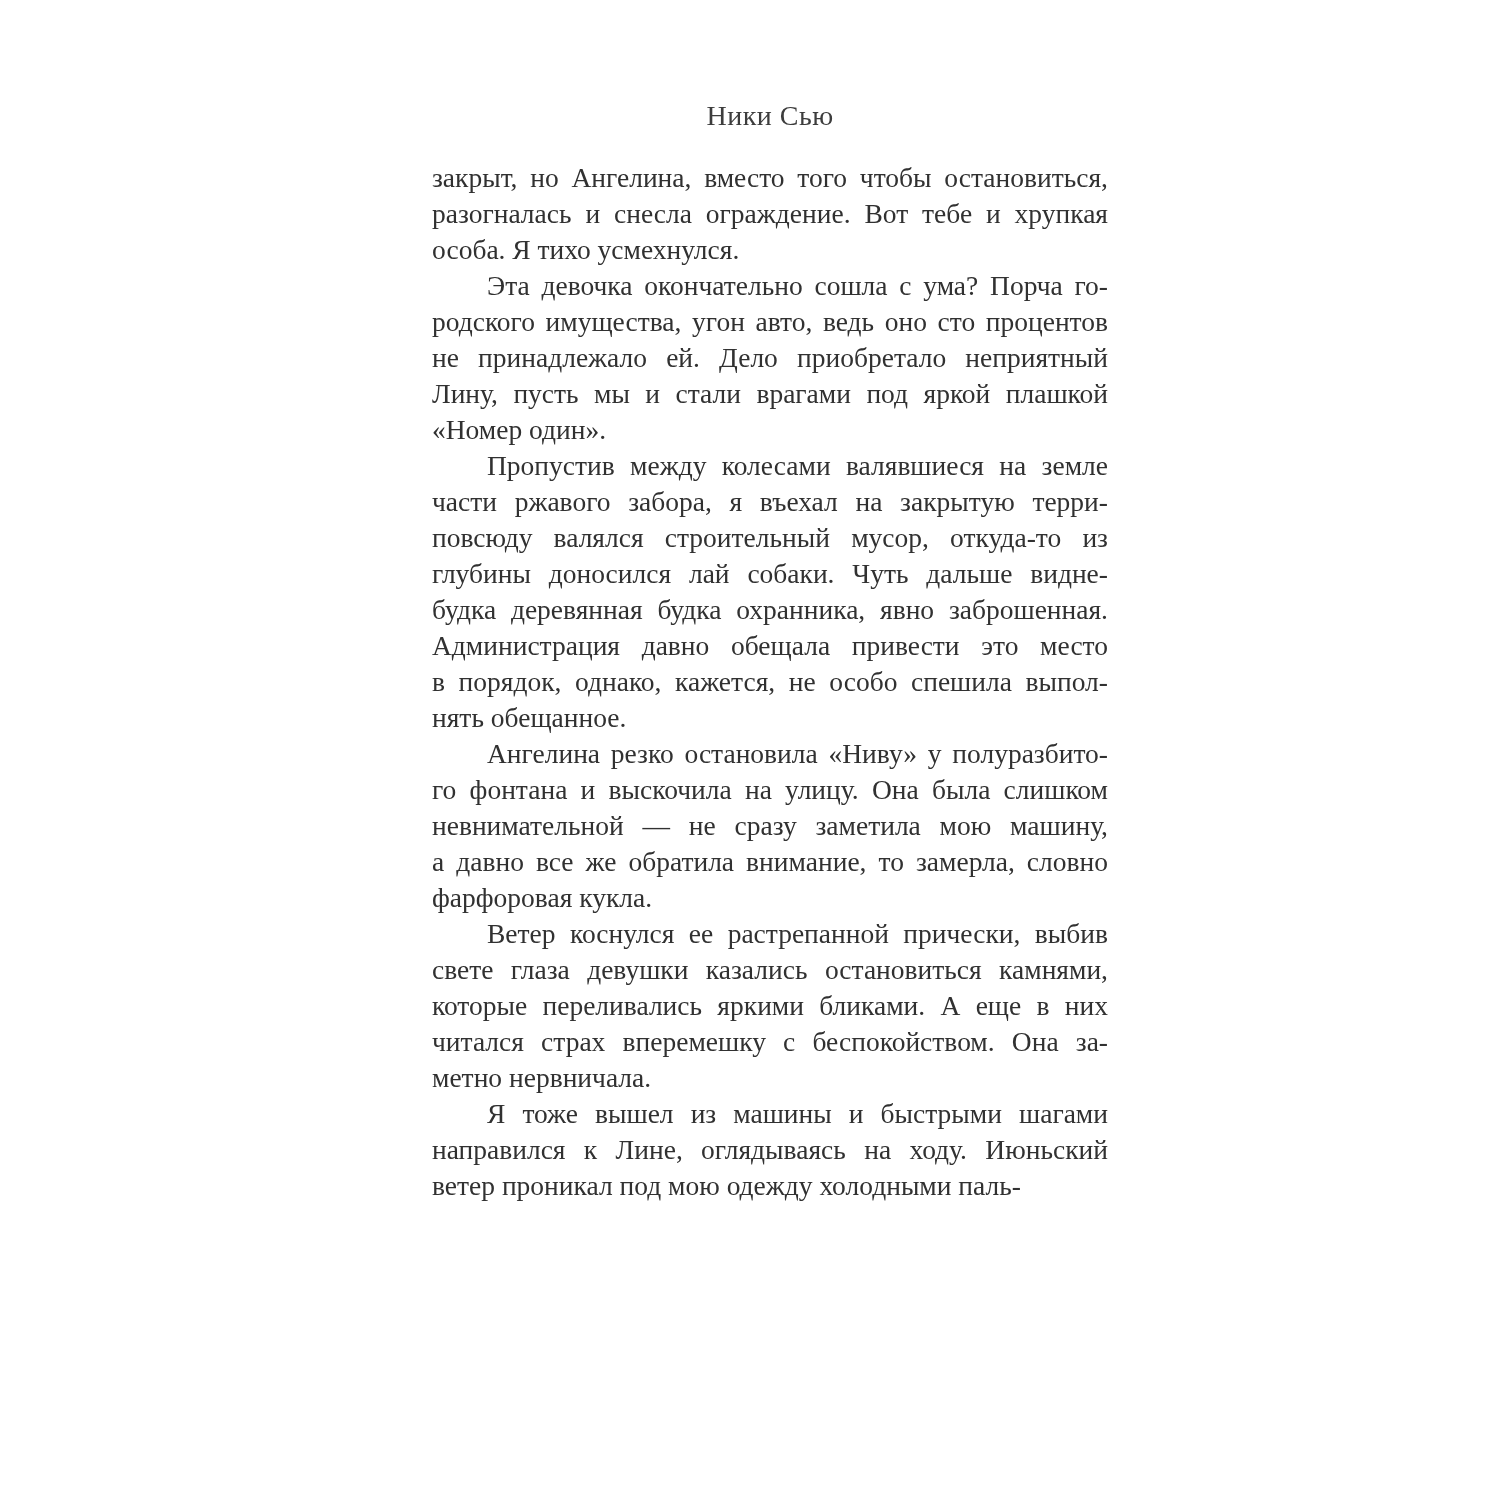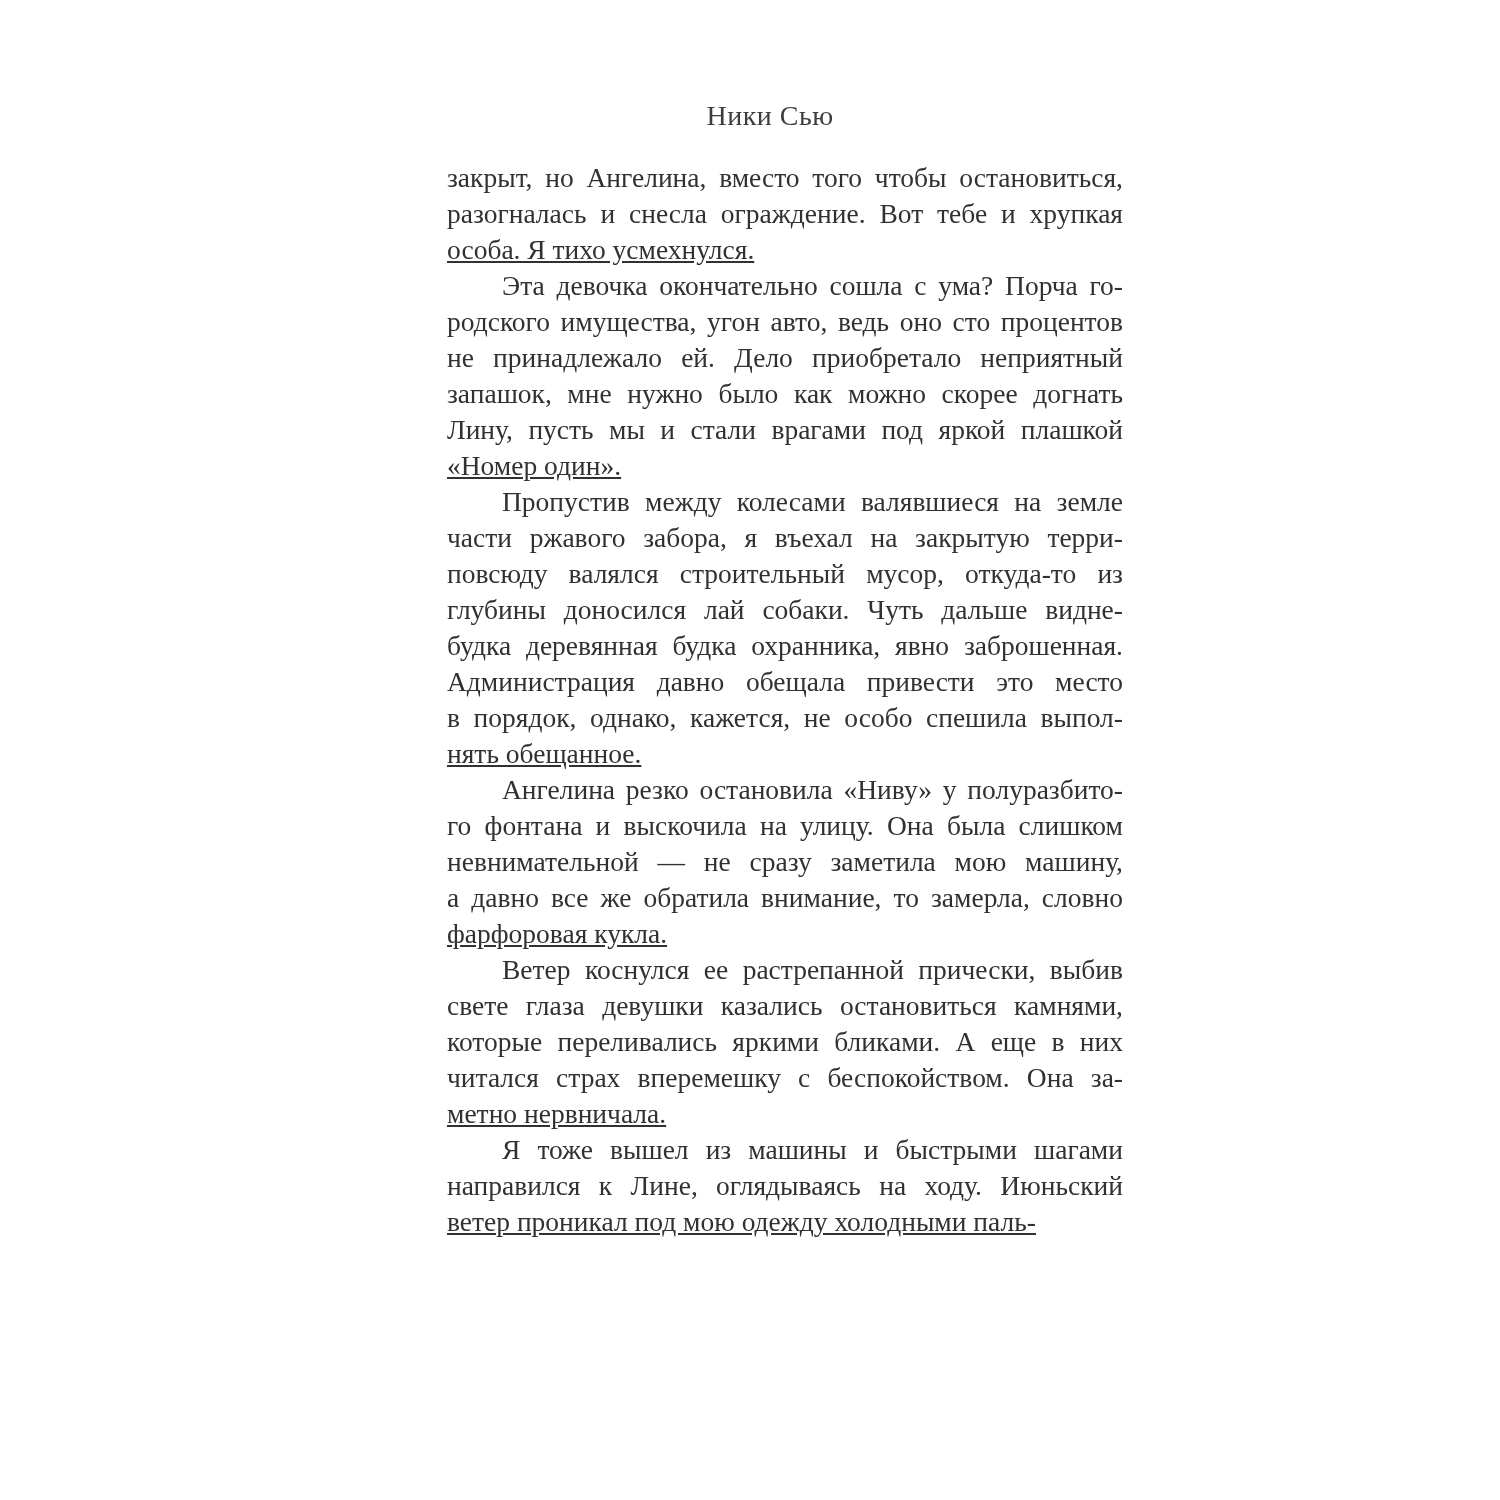--- a/index.html
+++ b/index.html
@@ -28,34 +28,32 @@
     letter-spacing: 0.5px;
   }
   .text-block {
     position: absolute;
     top: 160px;
     left: 432px;
     width: 676px;
     font-size: 27.5px;
     line-height: 36px;
     color: #313131;
-    margin-left: 15px;
   }
   .text-block .line {
     white-space: nowrap;
     text-align: justify;
     text-align-last: justify;
     height: 36px;
   }
   .text-block .line.indent {
     padding-left: 55px;
   }
   .text-block .line.parend {
     text-align-last: left;
-    text-decoration: underline;
   }
   .page-number {
     position: absolute;
     top: 1350px;
     left: 420px;
     width: 676px;
     text-align: center;
     font-size: 28px;
     line-height: 34px;
     color: #3d3d3d;
@@ -67,21 +65,20 @@
 <div class="page">
   <div class="running-header">Ники Сью</div>
 
   <div class="text-block">
       <div class="line">закрыт, но Ангелина, вместо того чтобы остановиться,</div>
       <div class="line">разогналась и снесла ограждение. Вот тебе и хрупкая</div>
       <div class="line parend">особа. Я тихо усмехнулся.</div>
       <div class="line indent">Эта девочка окончательно сошла с ума? Порча го-</div>
       <div class="line">родского имущества, угон авто, ведь оно сто процентов</div>
       <div class="line">не принадлежало ей. Дело приобретало неприятный</div>
-      <div class="line">запашок, мне нужно было как можно скорее догнать</div>
       <div class="line">Лину, пусть мы и стали врагами под яркой плашкой</div>
       <div class="line parend">«Номер один».</div>
       <div class="line indent">Пропустив между колесами валявшиеся на земле</div>
       <div class="line">части ржавого забора, я въехал на закрытую терри-</div>
       <div class="line">повсюду валялся строительный мусор, откуда-то из</div>
       <div class="line">глубины доносился лай собаки. Чуть дальше видне-</div>
       <div class="line">будка деревянная будка охранника, явно заброшенная.</div>
       <div class="line">Администрация давно обещала привести это место</div>
       <div class="line">в порядок, однако, кажется, не особо спешила выпол-</div>
       <div class="line parend">нять обещанное.</div>

